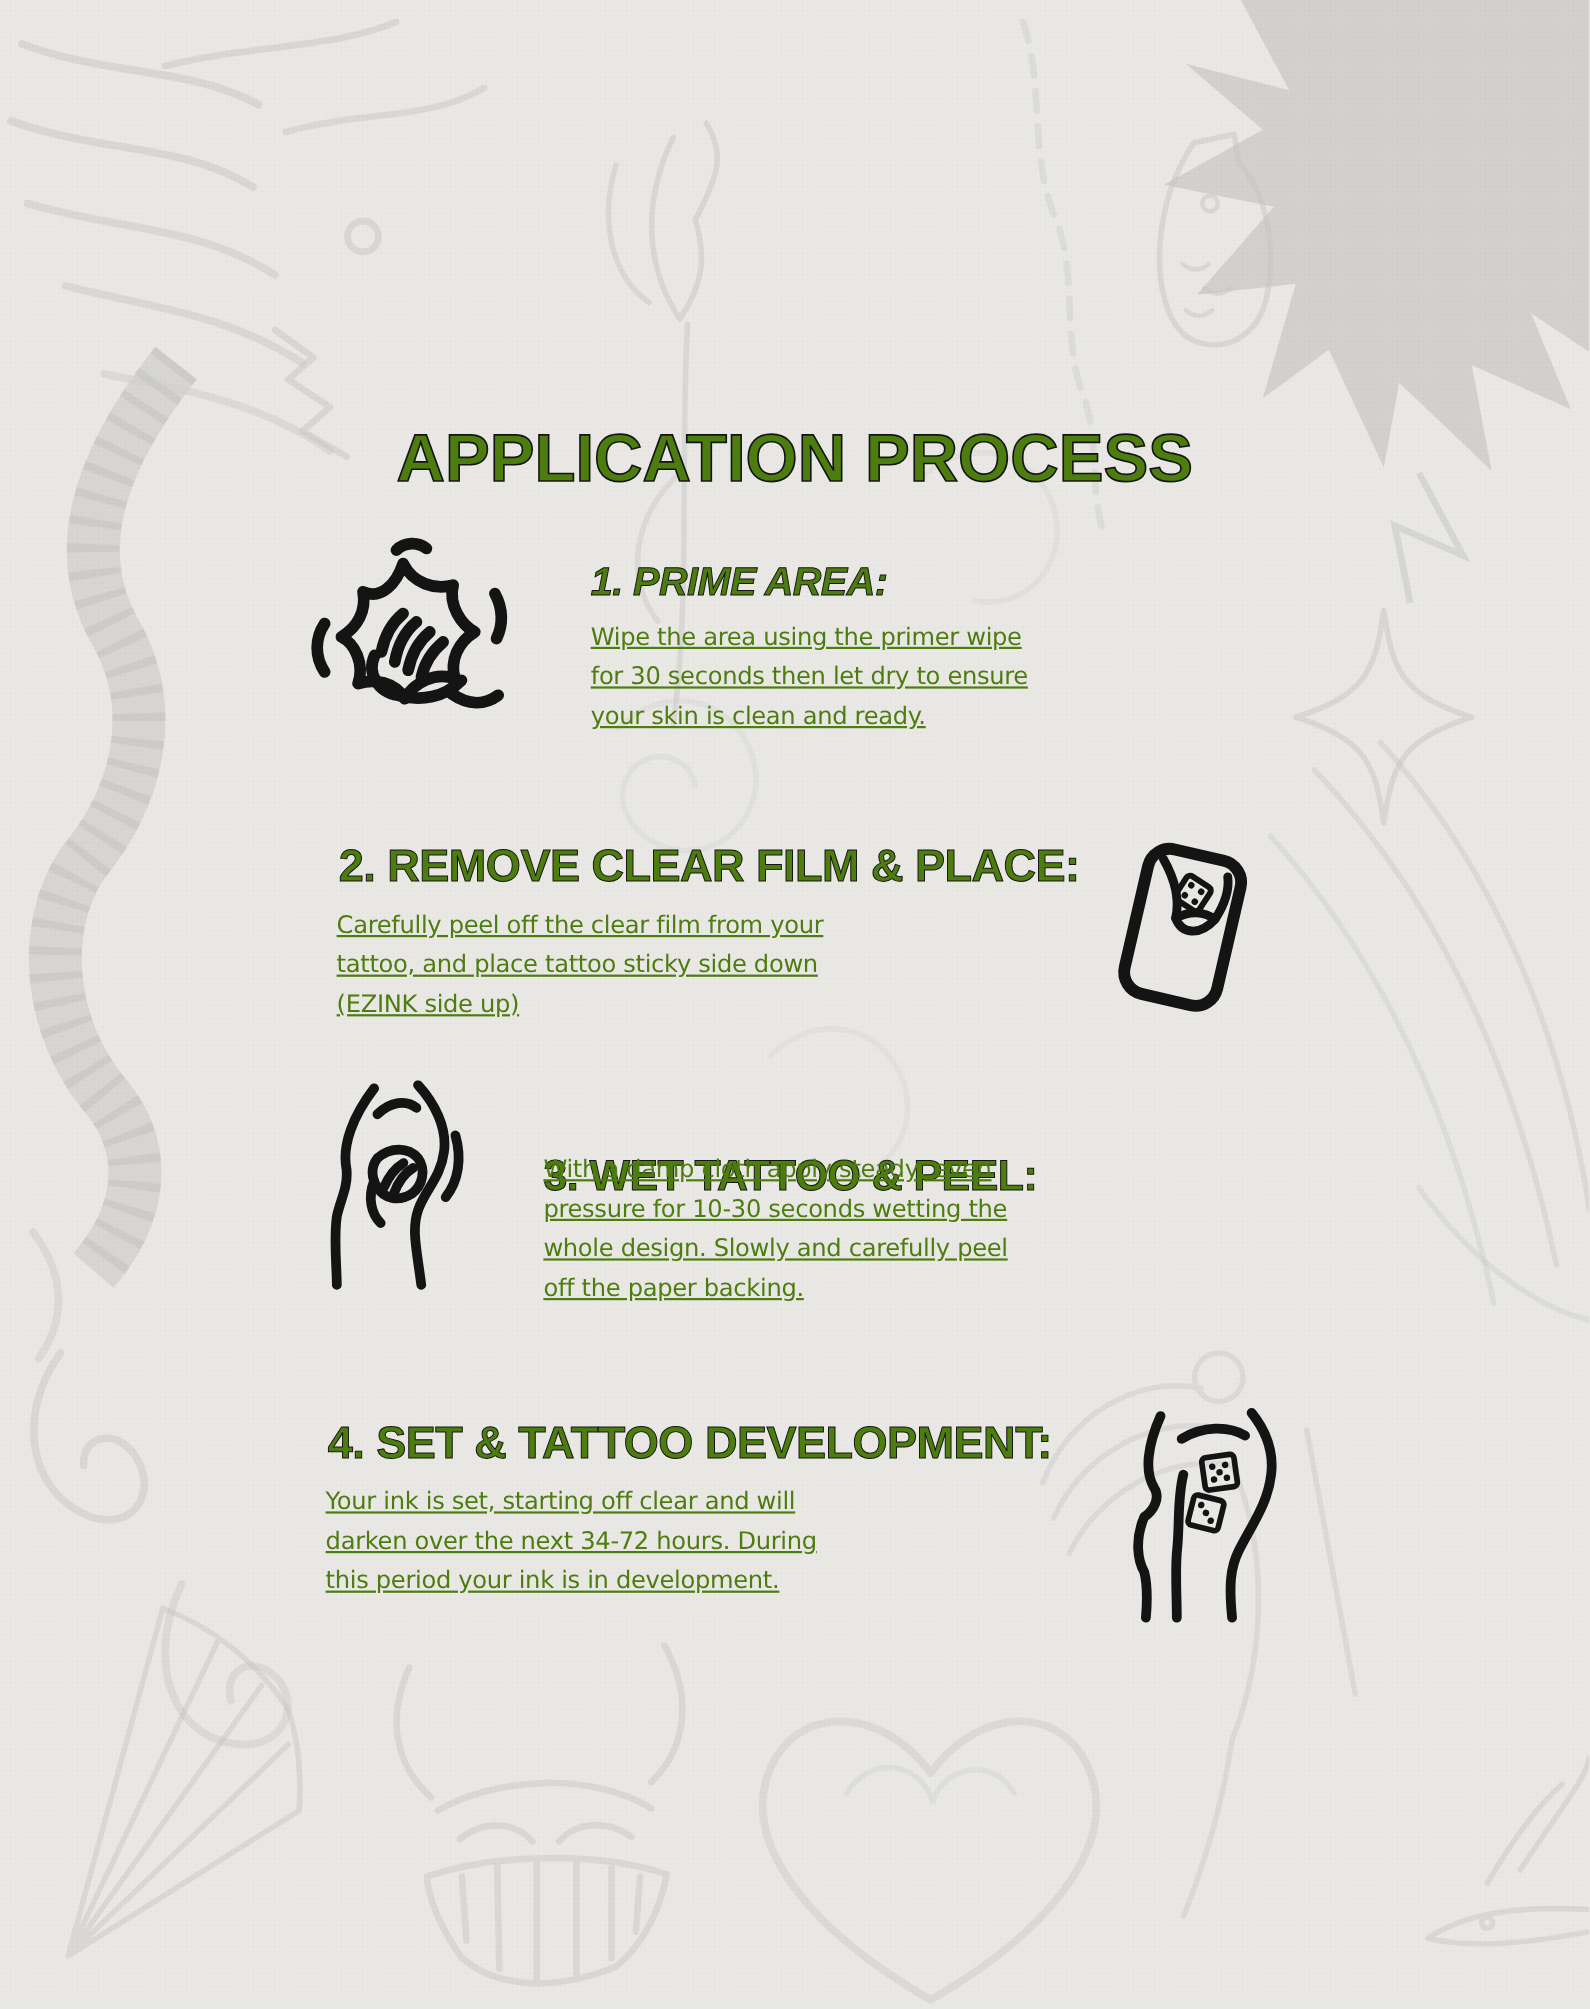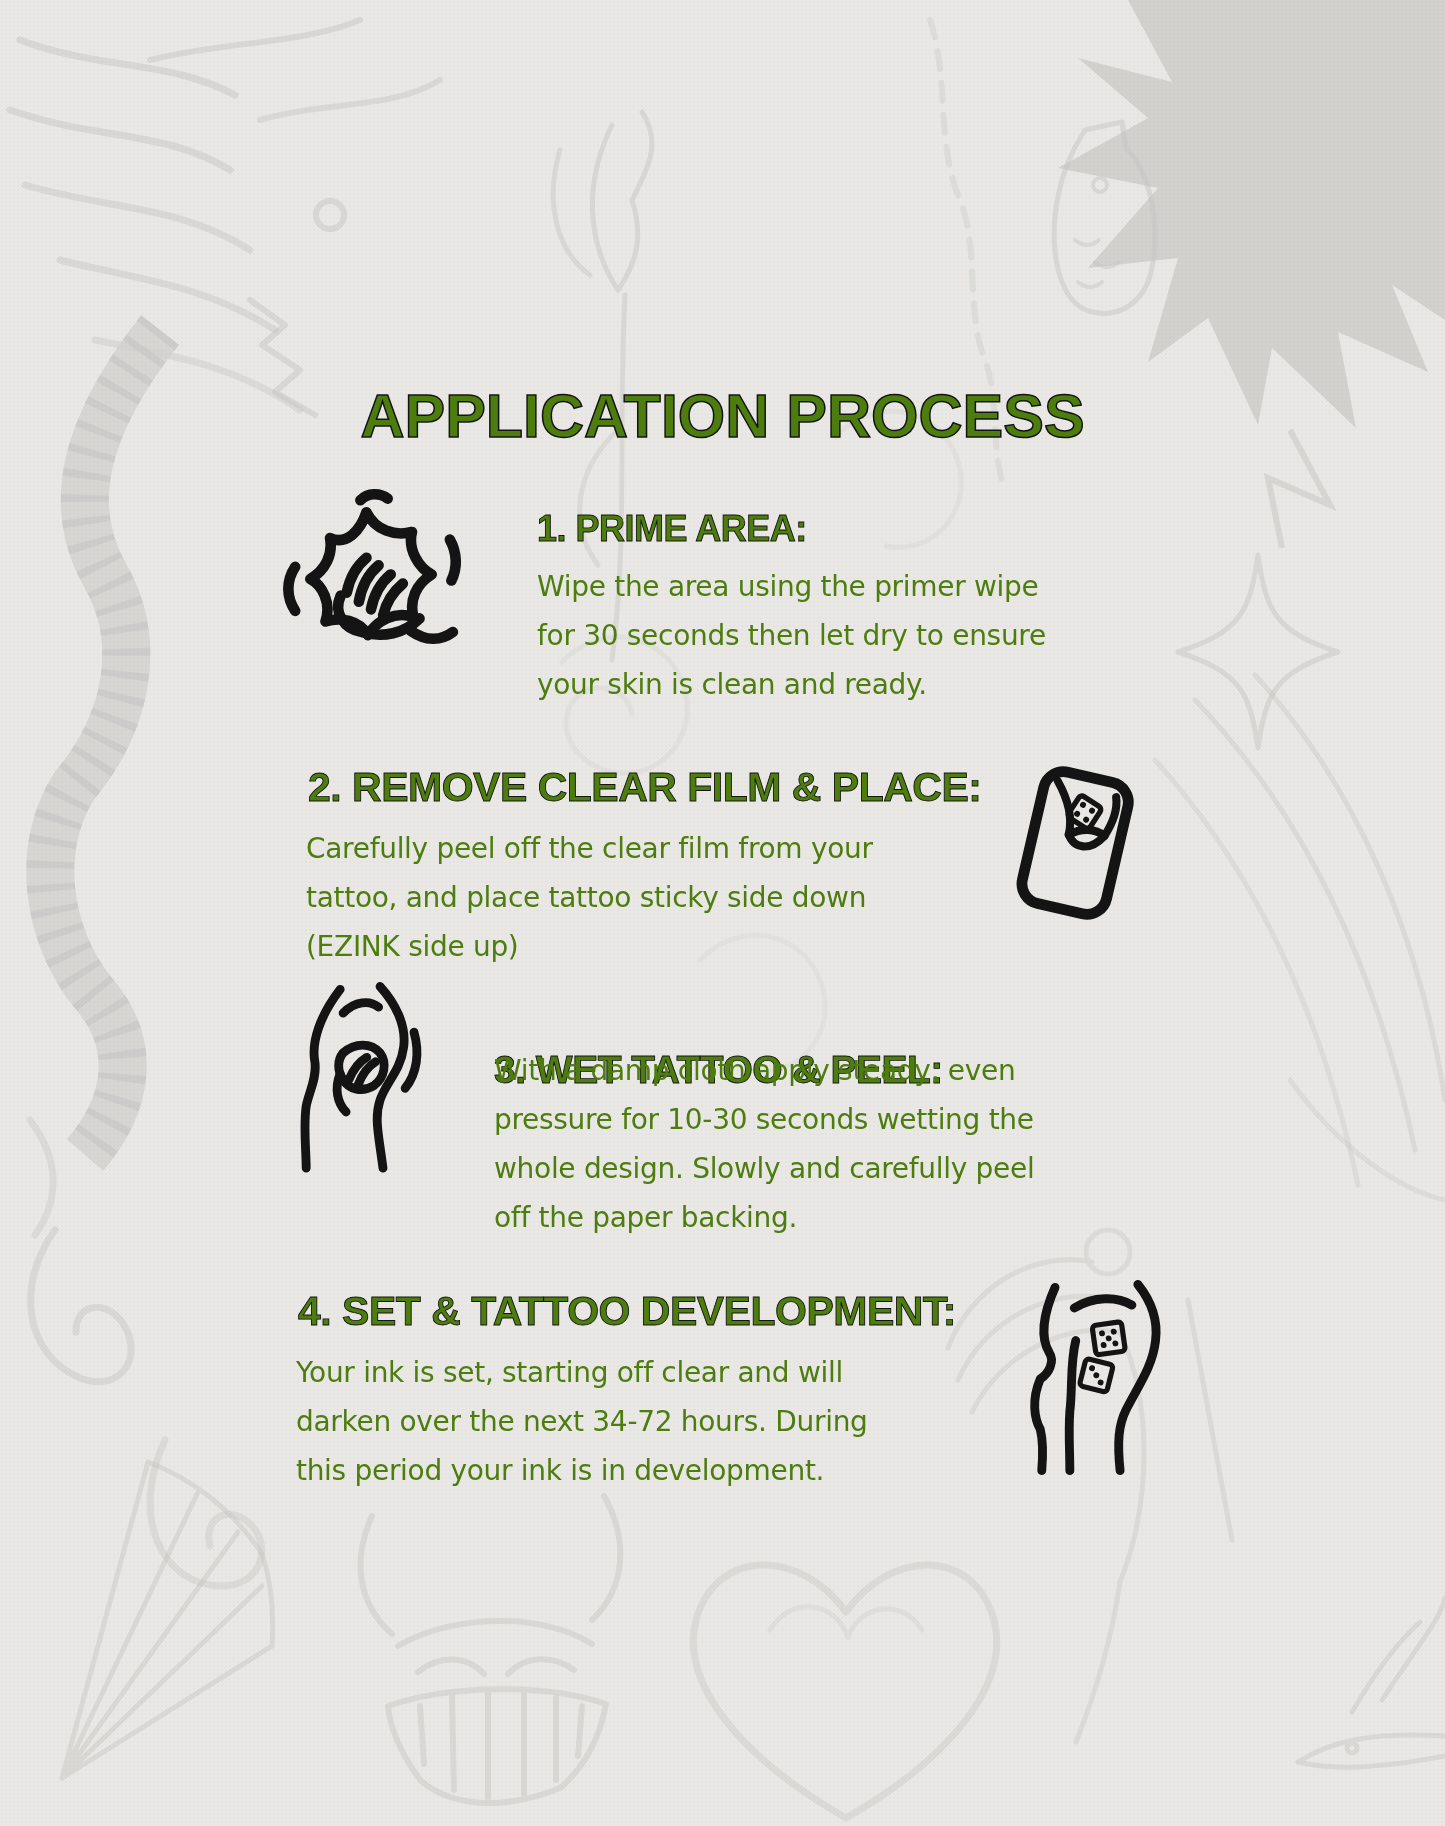--- a/index.html
+++ b/index.html
@@ -31,24 +31,25 @@
   }
   .step-heading{
     font-family:"Liberation Sans", sans-serif;
     font-weight:bold;
     letter-spacing:-0.5px;
     -webkit-text-stroke:0.9px #141414;
     white-space:nowrap;
   }
   .step-body{
     font-family:"DejaVu Sans", sans-serif;
-    font-size:28px;
-    line-height:49px;
+    font-size:22px;
+    line-height:36px;
     letter-spacing:-0.3px;
     white-space:pre-line;
+    text-decoration:underline;
   }
   .h36{font-size:36px;} .h39{font-size:39px;} .h41{font-size:41px;}
   .icon-box svg{display:block;width:100%;height:100%;}
 </style>
 </head>
 <body>
 
 <div class="poster">
 
   <svg class="bg-art" width="1445" height="1826" viewBox="0 0 1445 1826" aria-hidden="true">
@@ -147,21 +148,21 @@
           <path d="M57,16 C63,28 76,32 87,29 C84,41 92,53 100,57 C90,63 85,74 88,85 C76,81 64,87 58,97 C52,87 40,85 30,88 C34,76 28,64 20,60 C30,54 35,44 33,33 C44,38 53,28 57,16 Z"></path>
           <path d="M44,69 C46,59 51,51 57,46"></path>
           <path d="M52,75 C54,64 59,56 65,51"></path>
           <path d="M60,80 C62,70 67,62 73,57"></path>
           <path d="M68,84 C70,75 75,68 81,63"></path>
           <path d="M40,71 C35,82 42,93 54,95 C68,99 82,96 92,86"></path>
           <path d="M86,94 C96,101 106,101 114,95"></path>
         </g>
       </svg>
     </div>
-    <div class="abs step-heading h36" style="left:537px;top:508px;">1. PRIME AREA:</div>
+    <div class="abs step-heading h36" style="left:537px;top:508px;font-style:italic;">1. PRIME AREA:</div>
     <div class="abs step-body" style="left:537px;top:562px;width:620px;">Wipe the area using the primer wipe
 for 30 seconds then let dry to ensure
 your skin is clean and ready.</div>
   </div>
 
   <div>
     <div class="abs step-heading h41" style="left:308px;top:764px;">2. REMOVE CLEAR FILM &amp; PLACE:</div>
     <div class="abs step-body" style="left:306px;top:824px;width:700px;">Carefully peel off the clear film from your
 tattoo, and place tattoo sticky side down
 (EZINK side up)</div>

